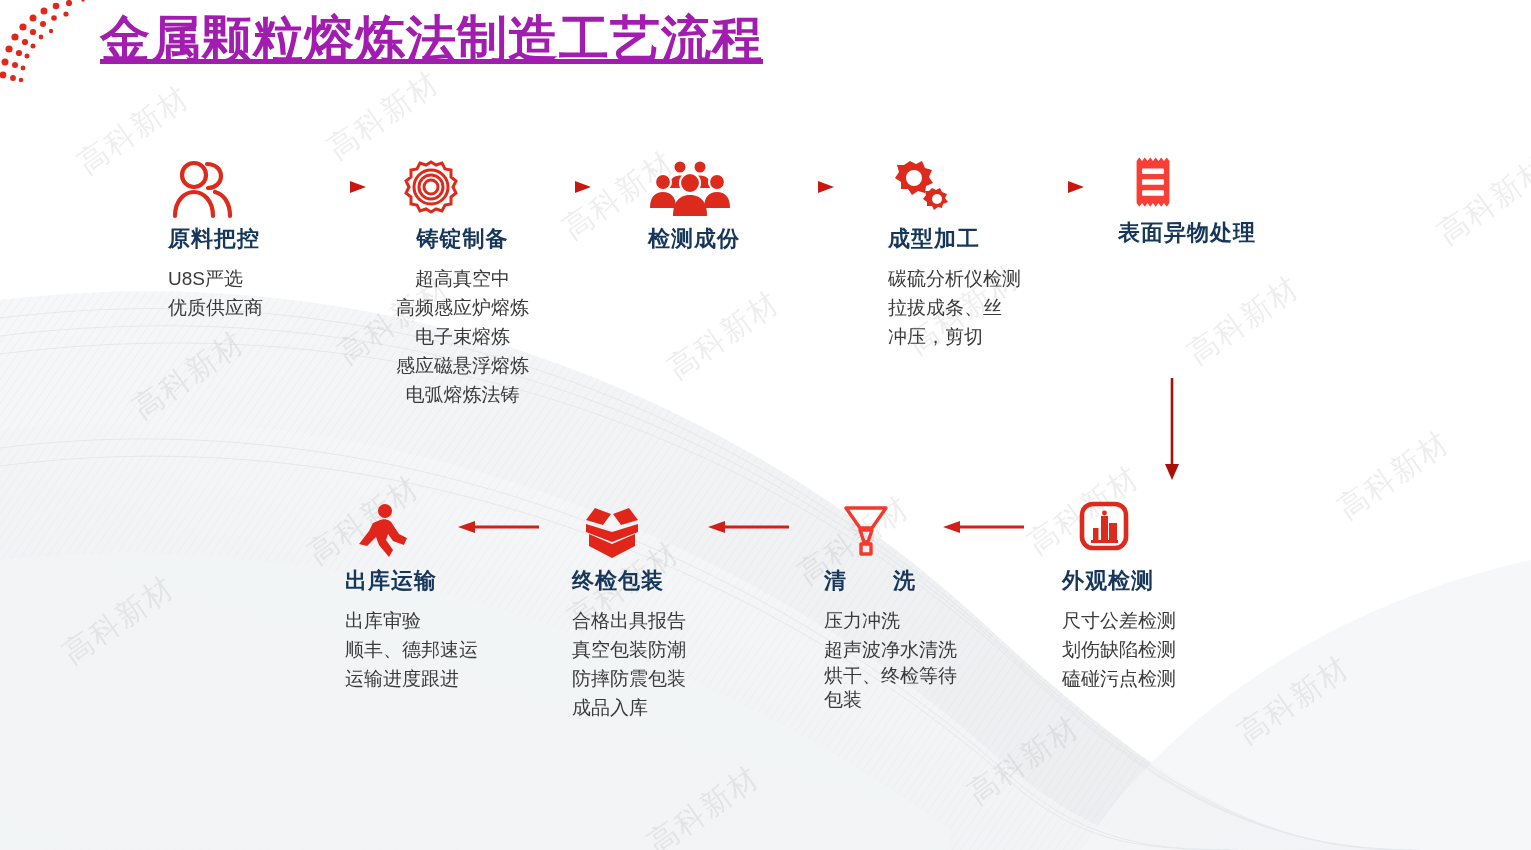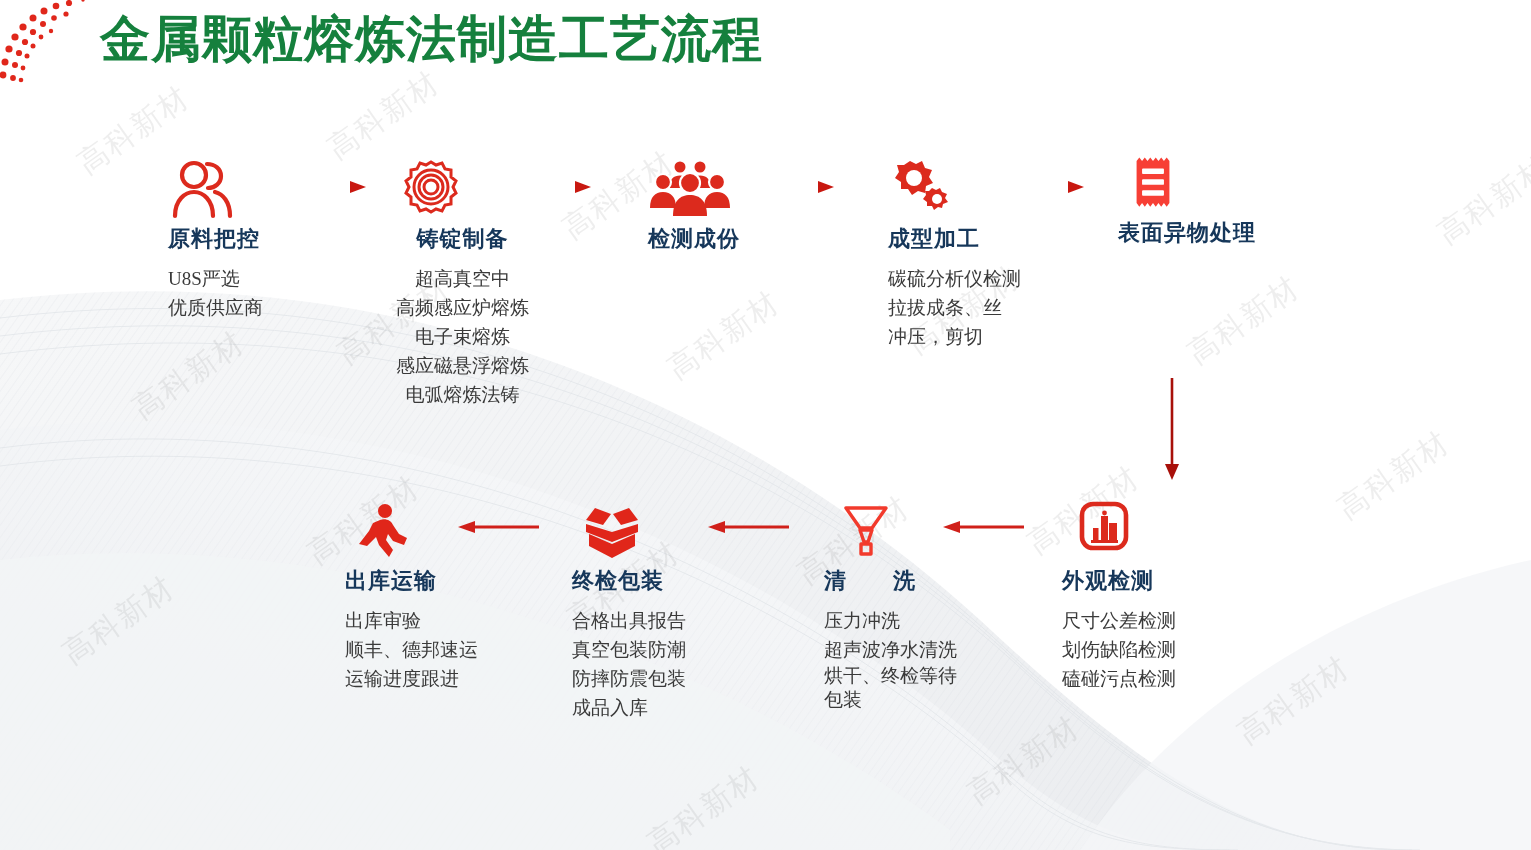--- a/index.html
+++ b/index.html
@@ -44,29 +44,29 @@
     width: 100%;
     height: 100px;
   }
   .page-title {
     position: absolute;
     left: 100px;
     top: 6px;
     font-family: "Liberation Sans", "DejaVu Sans", sans-serif;
     font-size: 50px;
     font-weight: bold;
-    color: #15803d;
+    color: #a21caf;
     letter-spacing: 1px;
     white-space: nowrap;
+    text-decoration: underline;
   }
 
   
   .step {
     position: absolute;
-    font-family: Liberation Serif, serif;
   }
   .step-icon {
     height: 62px;
     display: block;
     margin-bottom: 4px;
   }
   .step-title {
     font-size: 22px;
     font-weight: bold;
     color: #16375a;

